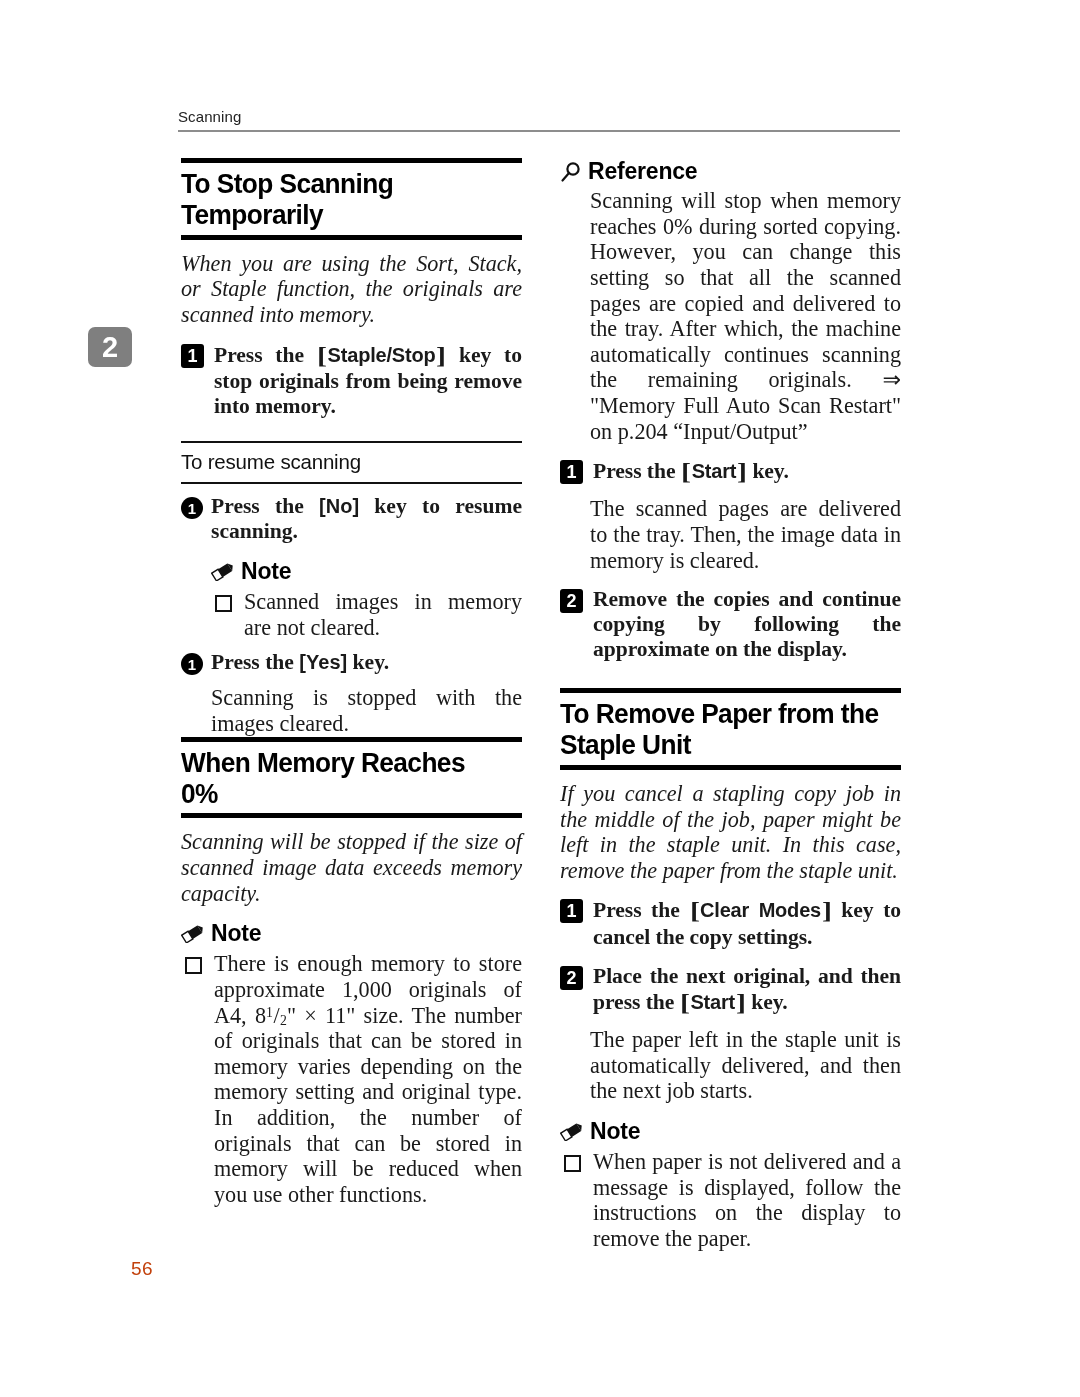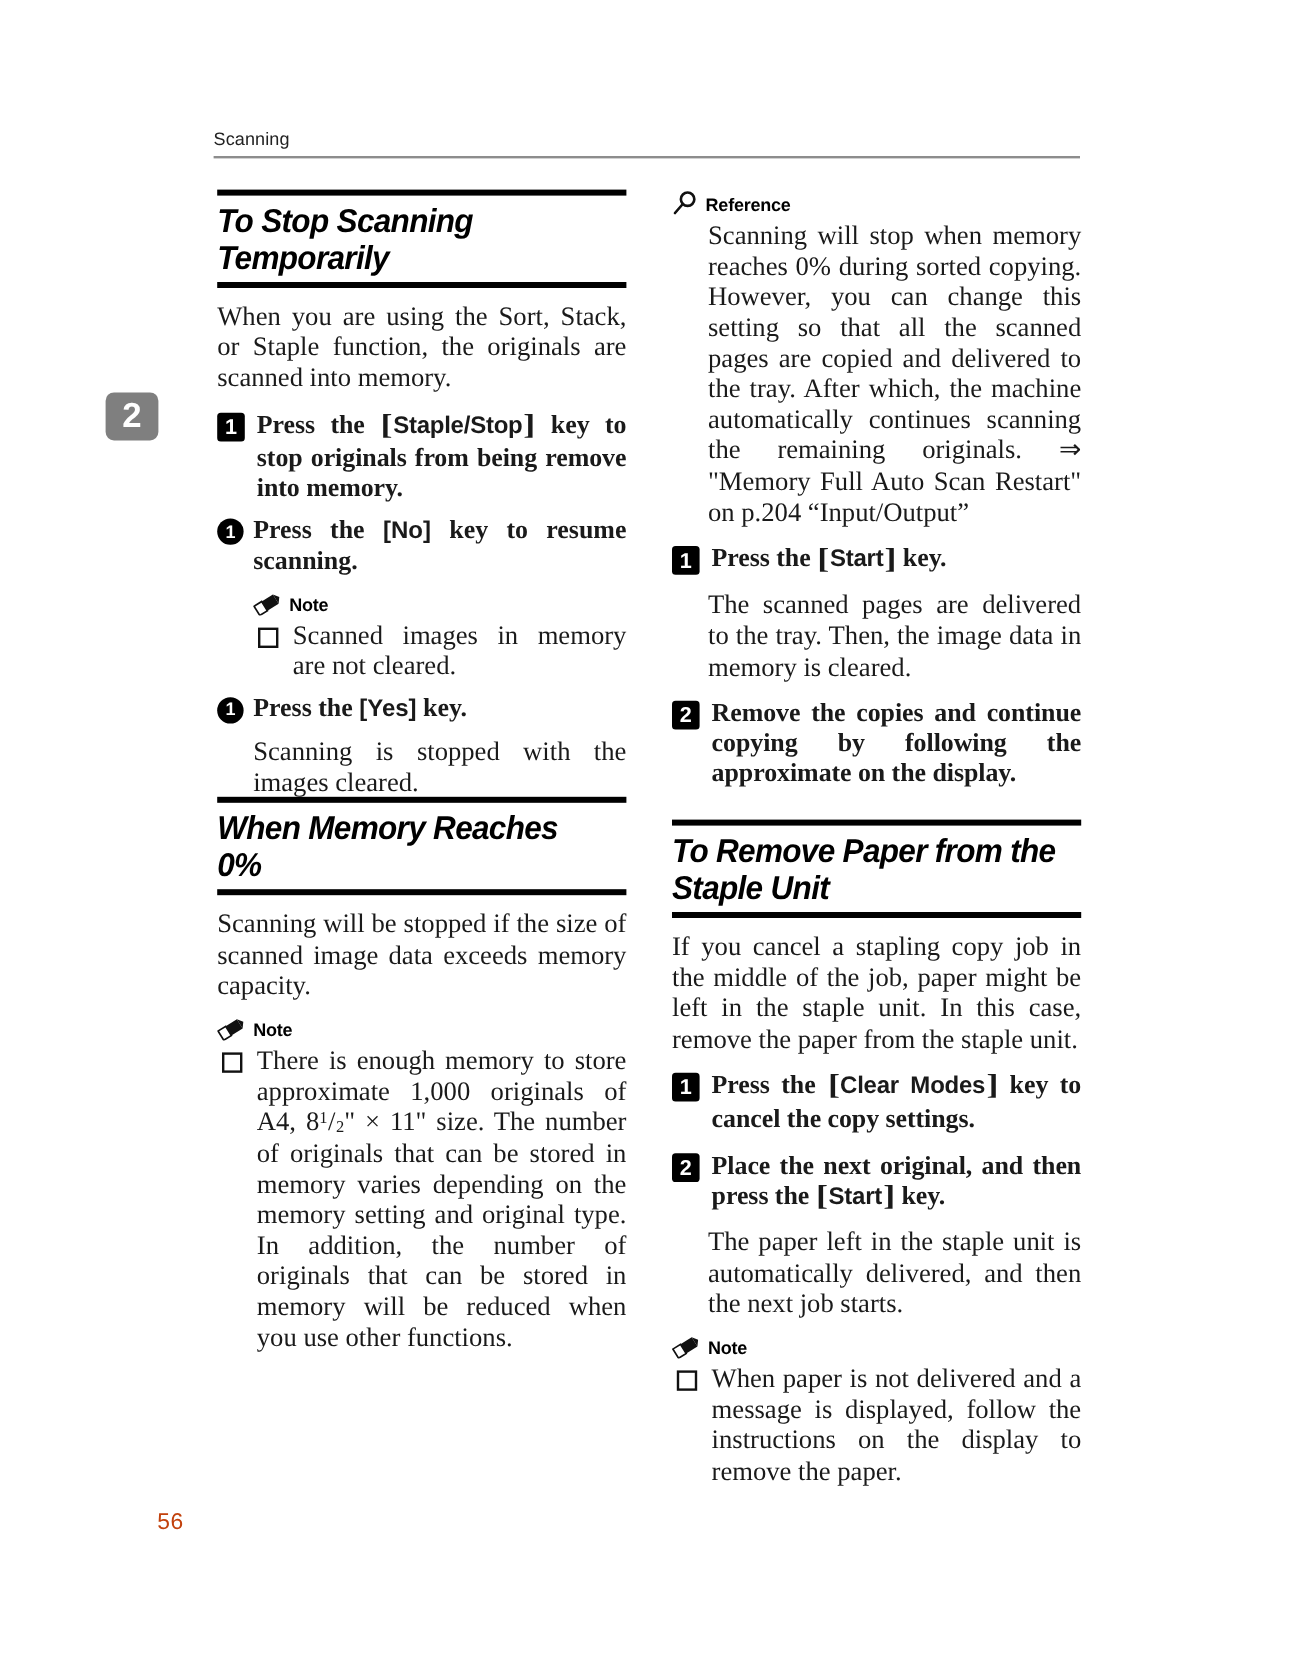--- a/index.html
+++ b/index.html
@@ -41,21 +41,21 @@
     font-family:"Liberation Sans", sans-serif;
     font-size:19px; color:#c2410c; letter-spacing:0.5px;
   }
 
   
   .col { position:absolute; top:158px; }
   .col-left  { left:181px;  width:341px; }
   .col-right { left:560px;  width:341px; }
 
   
-  .sec { margin-bottom:2px;font-style:italic; }
+  .sec { margin-bottom:2px; }
   .rule-thick-top {
     height:5px; background:#000; margin-bottom:6px;
   }
   .rule-thick-bot {
     height:5px; background:#000; margin-top:3px;
   }
   .sec-title {
     font-family:"Liberation Sans", sans-serif;
     font-weight:bold;
     font-size:27.5px;
@@ -83,21 +83,21 @@
 
   
   p.body {
     font-size:22.2px;
     line-height:1.155;
     margin:10px 0 0 0;
     text-align:justify;
     text-justify:inter-word;
     hyphens:manual;
   }
-  p.body.first { margin-top:11px; }
+  p.body.first { margin-top:11px;font-style:italic; }
   p.indent {
     margin-left:30px;
   }
 
   
   .step {
     position:relative;
     margin:14px 0 0 0;
     padding-left:33px;
     font-weight:bold;
@@ -160,24 +160,24 @@
     font-weight:bold;
     font-size:20px;
     white-space:nowrap;
   }
 
   
   .callout {
     margin-top:14px;
   }
   .callout-head {
-    display:flex; align-items:flex-end; gap:6px;
-    font-family:"Liberation Sans", sans-serif;
-    font-weight:bold;
-    font-size:15px;
+    display:flex; align-items:center; gap:6px;
+    font-family:"Liberation Sans", sans-serif;
+    font-weight:bold;
+    font-size:23px;
     color:#000;
     letter-spacing:-0.2px;
   }
   .callout-head .ic { display:inline-flex; align-items:center; }
 
   .note-item {
     position:relative;
     padding-left:33px;
     margin-top:4px;
     font-size:22.2px;
@@ -226,20 +226,25 @@
       <div class="rule-thick-bot"></div>
     </div>
 
     <p class="body first">When you are using the Sort, Stack, or Staple function, the originals are scanned into memory.</p>
 
     <div class="step">
       <span class="marker">1</span>
       <span>Press the </span><span class="key"><span class="brk">[</span><span>Staple/Stop</span><span class="brk">]</span></span><span> key to stop originals from being remove into memory.</span>
     </div>
 
+    <div class="subsec">
+      <div class="rule-thin"></div>
+      <div class="subsec-title">To resume scanning</div>
+      <div class="rule-thin"></div>
+    </div>
 
     <div class="substep">
       <span class="marker-circle">1</span>
       <span>Press the </span><span class="key-plain">[<span>No</span>]</span><span> key to resume scanning.</span>
     </div>
 
     <div class="callout nested">
       <div class="callout-head">
         <span class="ic">
           <svg width="24" height="19" viewBox="0 0 24 19">

